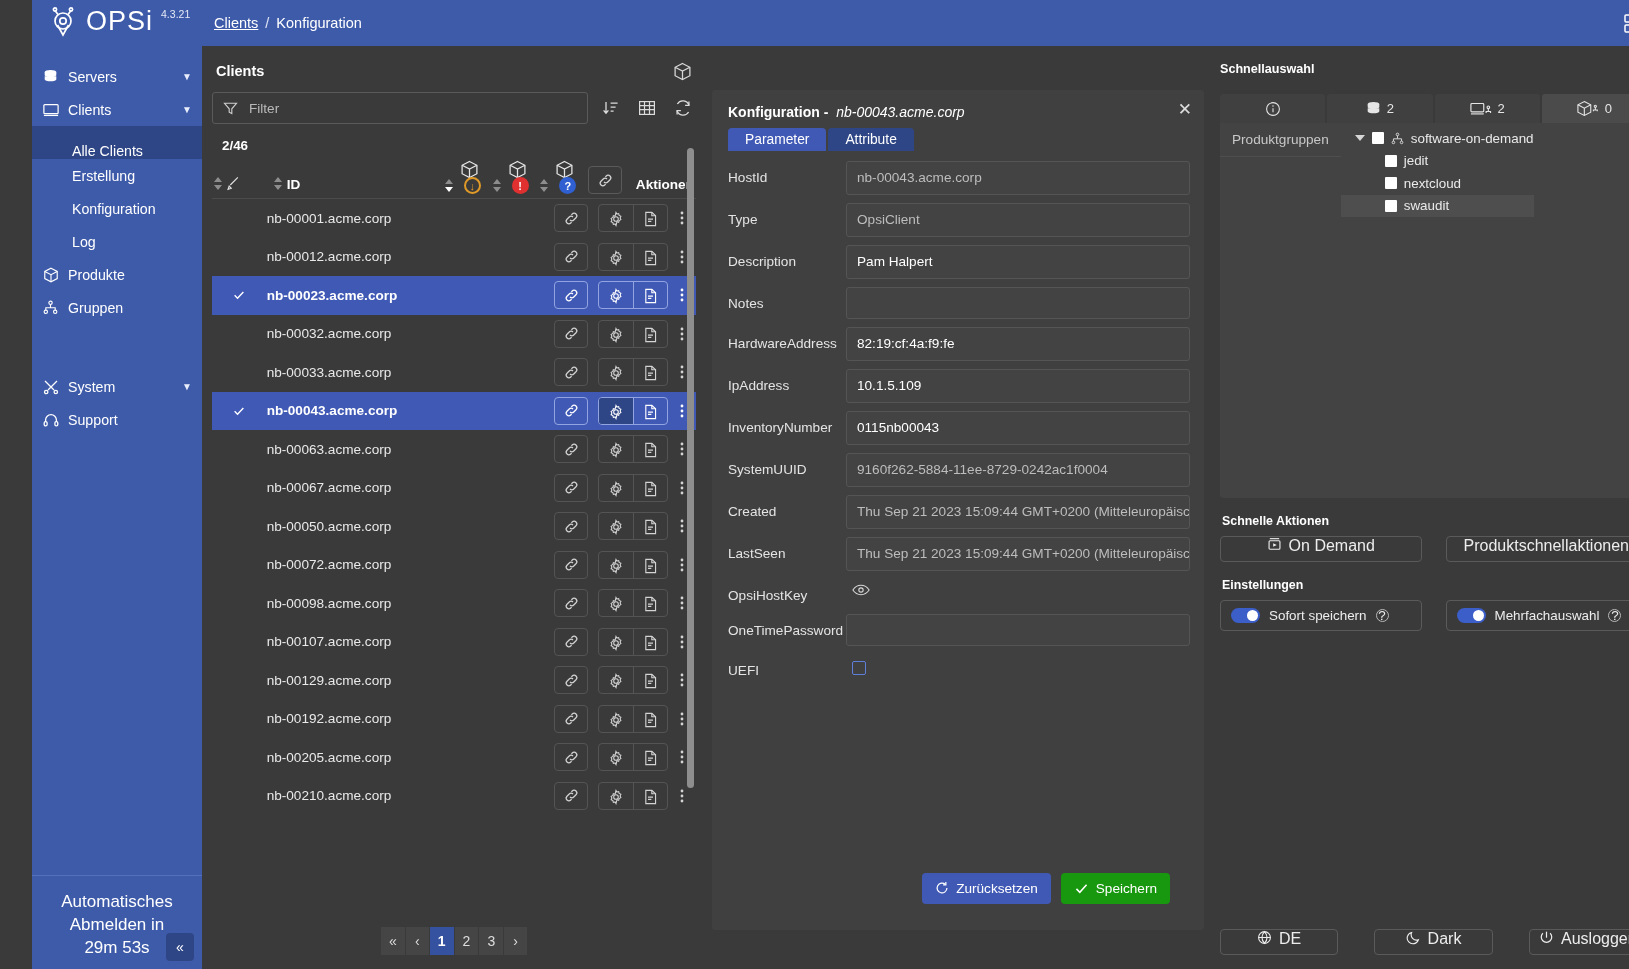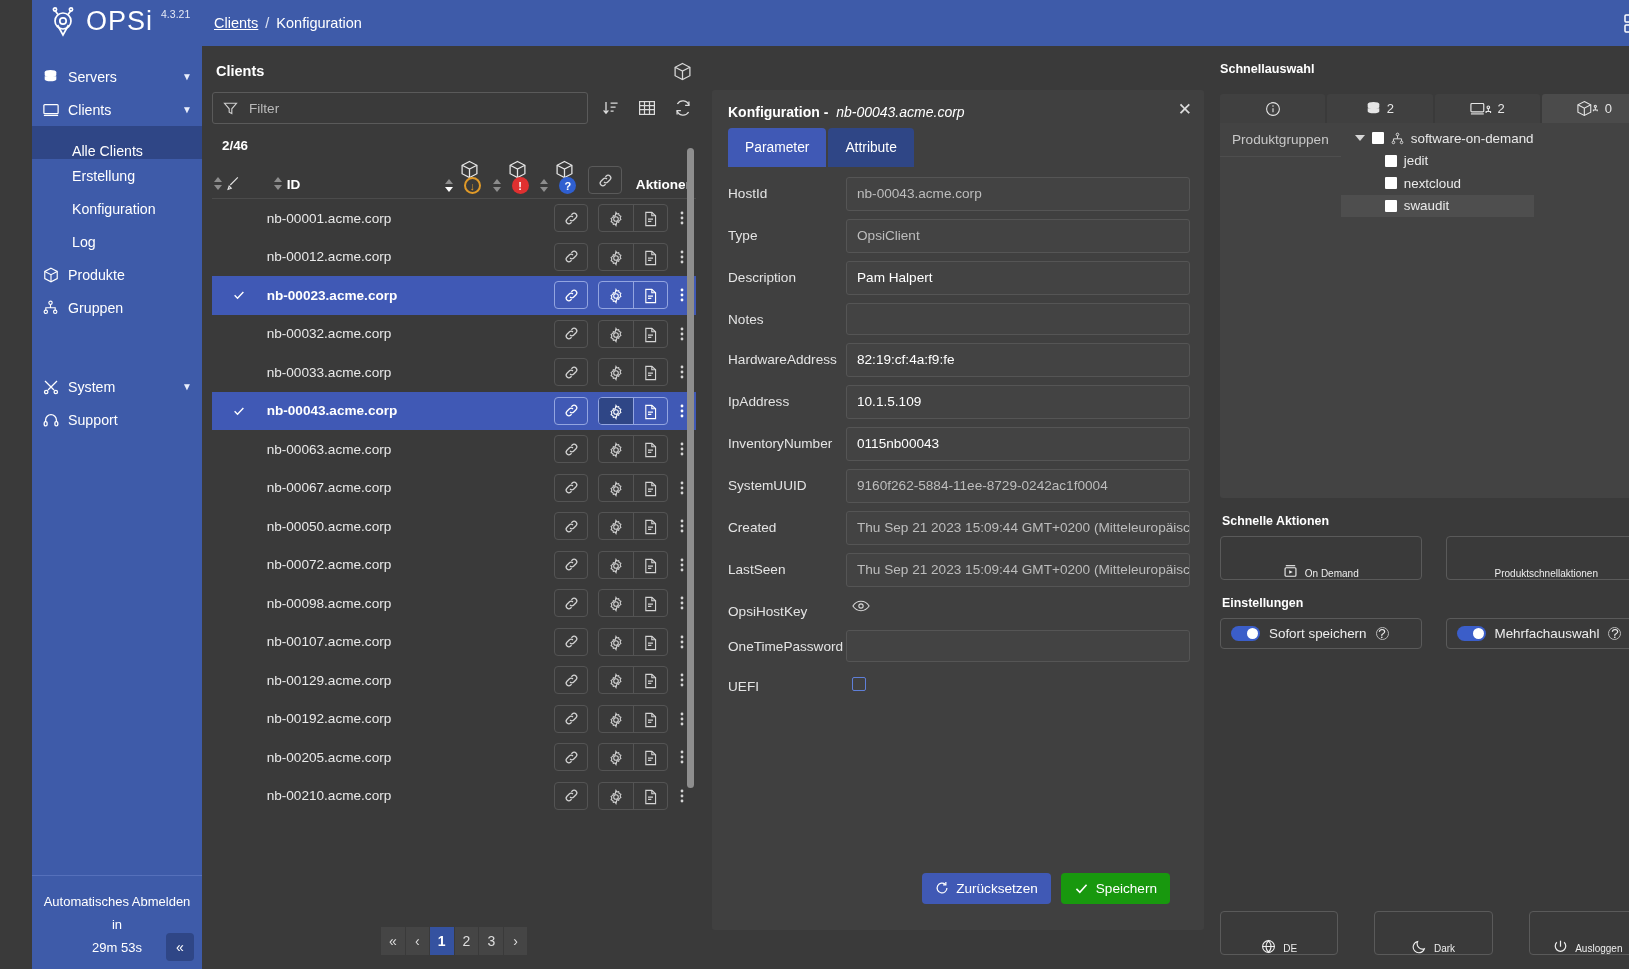--- a/index.html
+++ b/index.html
@@ -43,21 +43,21 @@
     display: flex; align-items: center; gap: 9px; height: 33px;
     padding: 0 10px; color: #ffffff; font-size: 14.2px; cursor: pointer;
   }
   .nav-item .caret { margin-left: auto; font-size: 10px; color: #e9eefc; }
   .nav-item .nicon { width: 17px; display:flex; align-items:center; justify-content:center; }
   .nav-sub { padding-left: 40px; height: 33px; display: flex; align-items: center; font-size: 14.2px; color: #fff; cursor: pointer; }
   .nav-sub.active { background: #2f4686; align-items: flex-end; }
   .nav-spacer { height: 46px; }
   .logout-box {
     position: absolute; bottom: 0; left: 0; right: 0; border-top: 1px solid #5570bb;
-    padding: 14px 8px 10px; text-align: center; color: #fff; font-size: 13px; line-height: 23px;
+    padding: 14px 8px 10px; text-align: center; color: #fff; font-size: 17px; line-height: 23px;
   }
   .collapse-btn {
     position: absolute; right: 8px; bottom: 8px; width: 28px; height: 28px; border-radius: 4px;
     background: #2f4686; color: #fff; display: flex; align-items: center; justify-content: center;
     font-size: 14px; cursor: pointer;
   }
 
   
   .canvas { flex: 1 1 auto; background: #3a3a3a; position: relative; display: flex; min-width: 0; }
 
@@ -144,21 +144,21 @@
     width: 492px; flex: 0 0 492px; margin: 44px 0 0 8px; background: #404040;
     border-radius: 3px; position: relative; display: flex; flex-direction: column;
     height: 840px;
   }
   .cfg-head { padding: 14px 16px 0 16px; display: flex; align-items: flex-start; }
   .cfg-title { font-size: 14px; color: #ffffff; font-weight: bold; }
   .cfg-title em { font-weight: normal; font-style: italic; padding-left: 4px; }
   .cfg-close { position: absolute; right: 12px; top: 11px; color: #dcdcdc; font-size: 17px; cursor: pointer; line-height: 1; }
   .tabs { display: flex; gap: 2px; padding: 8px 0 0 16px; }
   .tab {
-    height: 39px; padding: 0 17px; display: flex; align-items: center; font-size: 13.8px;
+    height: 23px; padding: 0 17px; display: flex; align-items: center; font-size: 13.8px;
     color: #ffffff; background: #2f4686; border-radius: 4px 4px 0 0; cursor: pointer;
   }
   .tab.active { background: #4059b5; }
   .cfg-body { flex: 1 1 auto; padding: 10px 14px 0 16px; overflow: hidden; position: relative; }
   .frow { display: flex; align-items: flex-start; margin-bottom: 8px; }
   .flabel { width: 118px; flex: 0 0 118px; color: #e4e4e4; font-size: 13.6px; line-height: 20px; padding-top: 7px; word-break: break-word; }
   .finput {
     flex: 1 1 auto; min-height: 32px; border: 1px solid #555555; border-radius: 3px;
     background: #434343; color: #ffffff; font-size: 13.6px; padding: 7px 10px; line-height: 18px;
     white-space: nowrap; overflow: hidden;
@@ -190,22 +190,22 @@
   .rb-clear { height: 30px; display: flex; align-items: center; justify-content: center; gap: 8px; color: #8f8f8f; font-size: 13.4px; background: #474747; cursor: pointer;}
   .tree { padding: 4px 0 0 0; }
   .tnode { display: flex; align-items: center; height: 22.5px; gap: 7px; padding-left: 14px; font-size: 13.4px; color: #eaeaea; cursor: pointer;}
   .tnode.child { padding-left: 44px; }
   .tnode.hl { background: #4e4e4e; }
   .tcaret { width: 0; height: 0; border-left: 5px solid transparent; border-right: 5px solid transparent; border-top: 6px solid #d6d6d6; }
   .tcheck { width: 12px; height: 12px; background: #ffffff; border-radius: 1px; flex: 0 0 12px;}
   .rb-sect { font-size: 12.4px; color: #ffffff; font-weight: bold; margin: 16px 0 8px 2px; }
   .rb-grid2 { display: flex; gap: 24px; }
   .obtn {
-    flex: 1 1 0; height: 44px; border: 1px solid #5a5a5a; border-radius: 4px; background: transparent;
-    display: flex; align-items: flex-end; justify-content: center; gap: 7px; color: #ededed; font-size: 10px; cursor: pointer;
+    flex: 1 1 0; height: 26px; border: 1px solid #5a5a5a; border-radius: 4px; background: transparent;
+    display: flex; align-items: flex-start; justify-content: center; gap: 7px; color: #ededed; font-size: 16px; cursor: pointer;
   }
   .tgl-wrap { flex: 1 1 0; height: 31px; border: 1px solid #5a5a5a; border-radius: 4px; display: flex; align-items: center; gap: 9px; padding: 0 10px; cursor: pointer; }
   .tgl { width: 29px; height: 15px; border-radius: 9px; background: #3b5ec9; position: relative; flex: 0 0 29px; }
   .tgl::after { content: ""; position: absolute; right: 2px; top: 2px; width: 11px; height: 11px; border-radius: 50%; background: #fff; }
   .tgl-wrap span { color: #ededed; font-size: 13.4px; }
   .qmark { width: 13px; height: 13px; border: 1px solid #b8b8b8; border-radius: 50%; color: #b8b8b8; font-size: 9px; display: flex; align-items: center; justify-content: center; }
   .rb-foot { position: absolute; left: 16px; right: 14px; bottom: 14px; display: flex; gap: 36px; }
   .ico { display: inline-flex; align-items: center; justify-content: center; }
 </style>
 </head>

